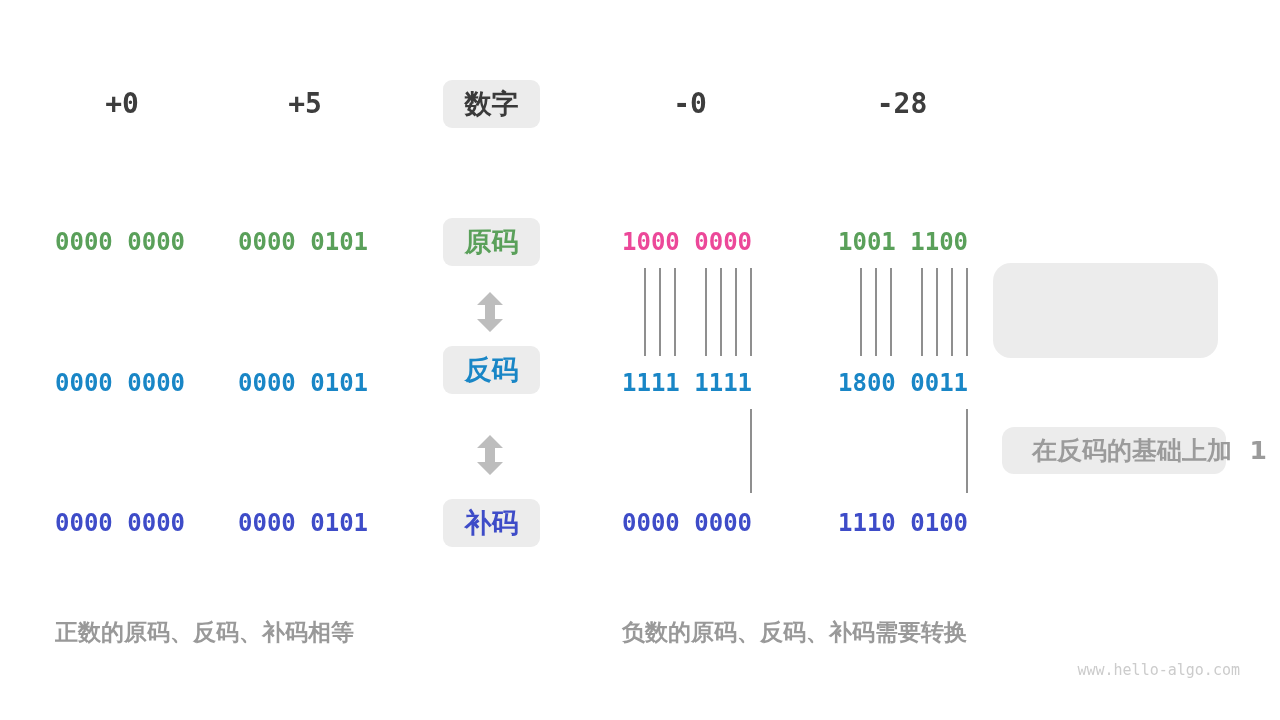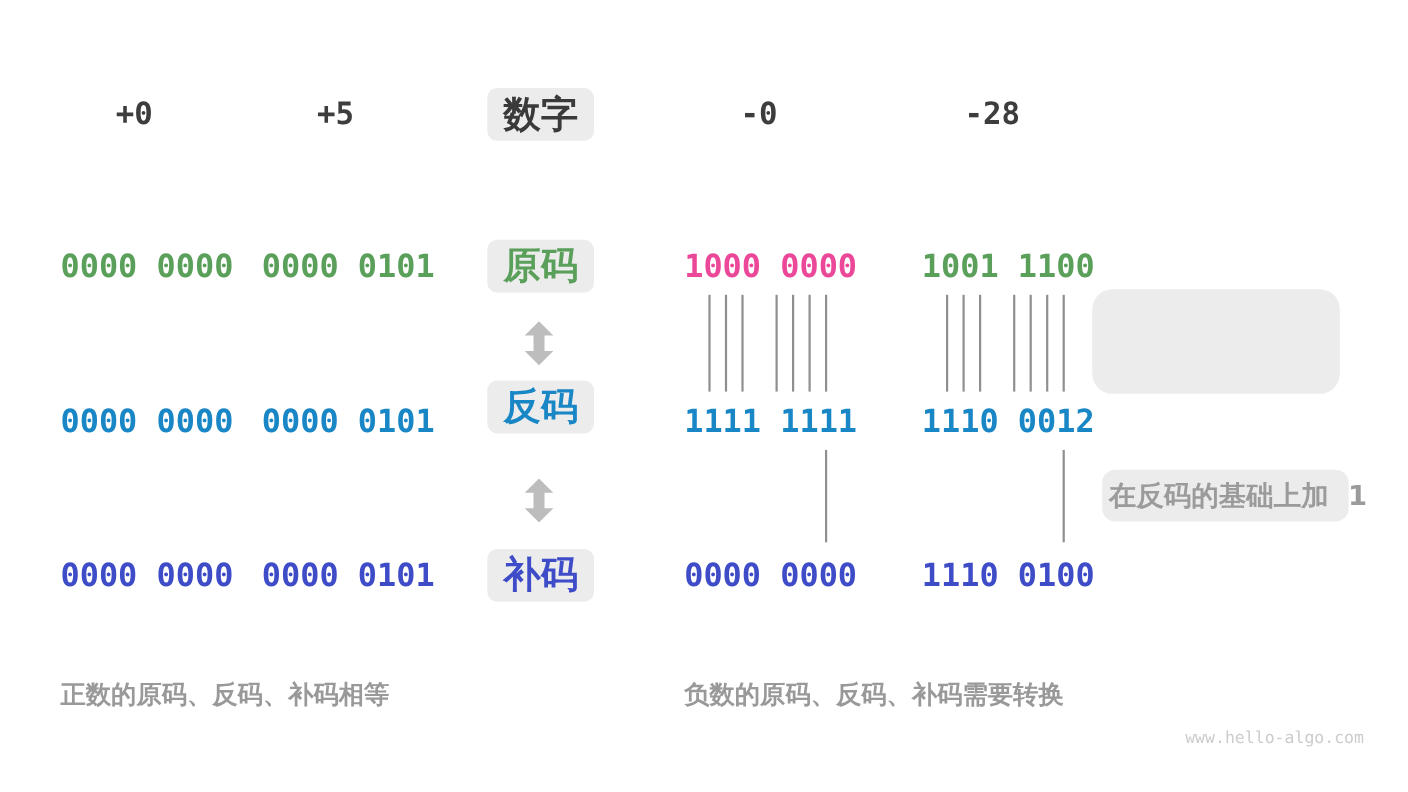--- a/index.html
+++ b/index.html
@@ -11,46 +11,46 @@
   .hnum{
     position:absolute;top:89px;transform:translateX(-50%);
     font-family:"DejaVu Sans Mono","Liberation Mono",monospace;
     font-weight:bold;font-size:28px;line-height:30px;color:#3d3d3d;white-space:pre;
   }
   .h1{left:122px}.h2{left:305px}.h3{left:690px}.h4{left:902px}
   
   .labelbox{
     position:absolute;left:443px;width:97px;height:48px;background:#ececec;border-radius:9px;
     display:flex;align-items:center;justify-content:center;
-    font-weight:bold;font-size:34px;color:#3a3a3a;
+    font-weight:bold;font-size:27px;color:#3a3a3a;
   }
   .lb-num{top:80px}.lb-sign{top:218px}.lb-ones{top:346px}.lb-twos{top:499px}
   
   .bin{
     position:absolute;height:30px;line-height:30px;
     font-family:"DejaVu Sans Mono","Liberation Mono",monospace;
-    font-weight:bold;font-size:29px;white-space:pre;
+    font-weight:bold;font-size:24px;white-space:pre;
   }
   .c1{left:55px}.c2{left:238px}.c3{left:622px}.c4{left:838px}
   .r1{top:227px}.r2{top:368px}.r3{top:508px}
   
   .tick{position:absolute;width:1.5px;background:#8f8f8f;}
   .tickA{top:268px;height:88px;}
   .tickB{top:409px;height:84px;}
   
   .arrow{position:absolute;left:476px;width:28px;height:40px;}
   .arrow1{top:292px}.arrow2{top:435px}
   
   .note{
     position:absolute;background:#ececec;color:#9b9b9b;font-weight:bold;font-size:25px;
   }
   .note1{left:993px;top:263px;width:225px;height:95px;border-radius:18px;
          padding:8px 0 0 14px;box-sizing:border-box;line-height:40px;}
   .note2{left:1002px;top:427px;width:224px;height:47px;border-radius:12px;
-         line-height:47px;padding-left:6px;box-sizing:border-box;white-space:pre;}
+         line-height:47px;padding-left:30px;box-sizing:border-box;white-space:pre;}
   .note .ln{white-space:pre;}
   
   .caption{position:absolute;top:619px;font-weight:bold;font-size:23px;line-height:26px;color:#999999;text-align:center;}
   .cap-left{left:55px}.cap-right{left:622px}
   
   .watermark{
     position:absolute;top:661px;right:40px;
     font-family:"DejaVu Sans Mono","Liberation Mono",monospace;
     font-size:15px;color:#cccccc;
   }
@@ -67,21 +67,21 @@
 <div class="labelbox lb-sign" style="color: rgb(90, 160, 90);">原码</div>
 <div class="bin c1 r1" style="color: rgb(90, 160, 90);">0000 0000</div>
 <div class="bin c2 r1" style="color: rgb(90, 160, 90);">0000 0101</div>
 <div class="bin c3 r1" style="color: #ec4899;">1000 0000</div>
 <div class="bin c4 r1" style="color: rgb(90, 160, 90);">1001 1100</div>
 
 <div class="labelbox lb-ones" style="color: rgb(25, 134, 198);">反码</div>
 <div class="bin c1 r2" style="color: rgb(25, 134, 198);">0000 0000</div>
 <div class="bin c2 r2" style="color: rgb(25, 134, 198);">0000 0101</div>
 <div class="bin c3 r2" style="color: rgb(25, 134, 198);">1111 1111</div>
-<div class="bin c4 r2" style="color: rgb(25, 134, 198);">1110 0012</div>
+<div class="bin c4 r2" style="color: rgb(25, 134, 198);">1800 0011</div>
 
 <div class="labelbox lb-twos" style="color: rgb(62, 76, 200);">补码</div>
 <div class="bin c1 r3" style="color: rgb(62, 76, 200);">0000 0000</div>
 <div class="bin c2 r3" style="color: rgb(62, 76, 200);">0000 0101</div>
 <div class="bin c3 r3" style="color: rgb(62, 76, 200);">0000 0000</div>
 <div class="bin c4 r3" style="color: rgb(62, 76, 200); text-align: center;">1110 0100</div>
 
 <div class="tick tickA" style="left:644px"></div>
 <div class="tick tickA" style="left:659px"></div>
 <div class="tick tickA" style="left:674px"></div>

